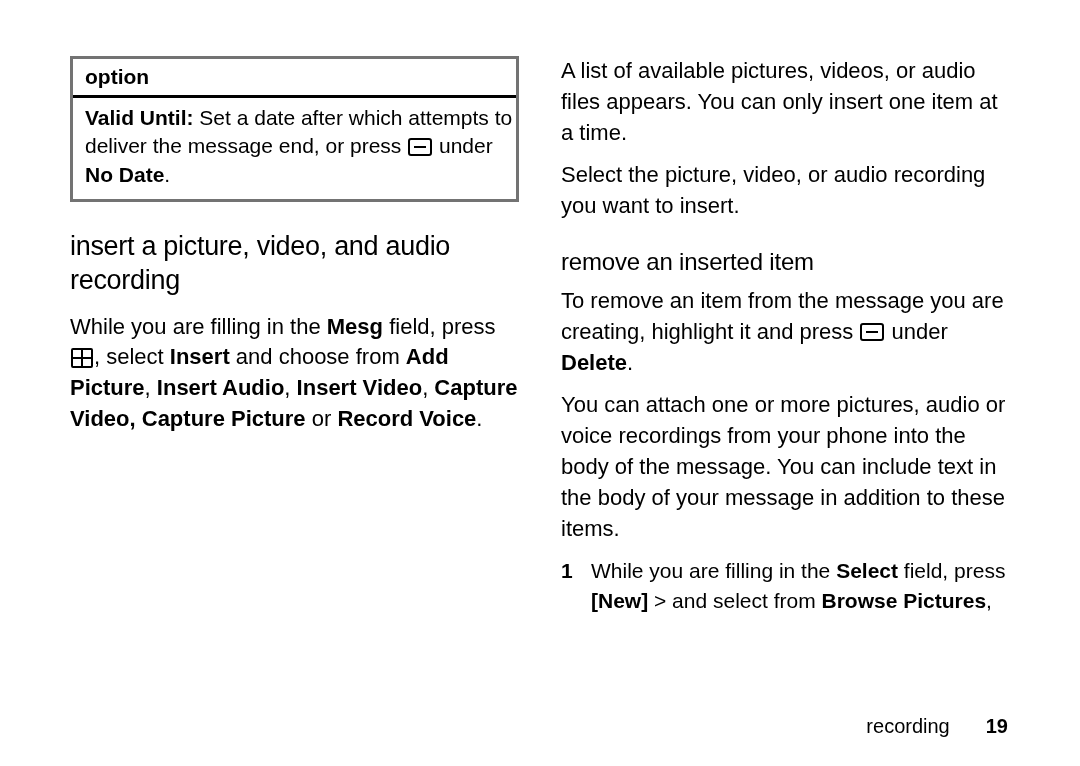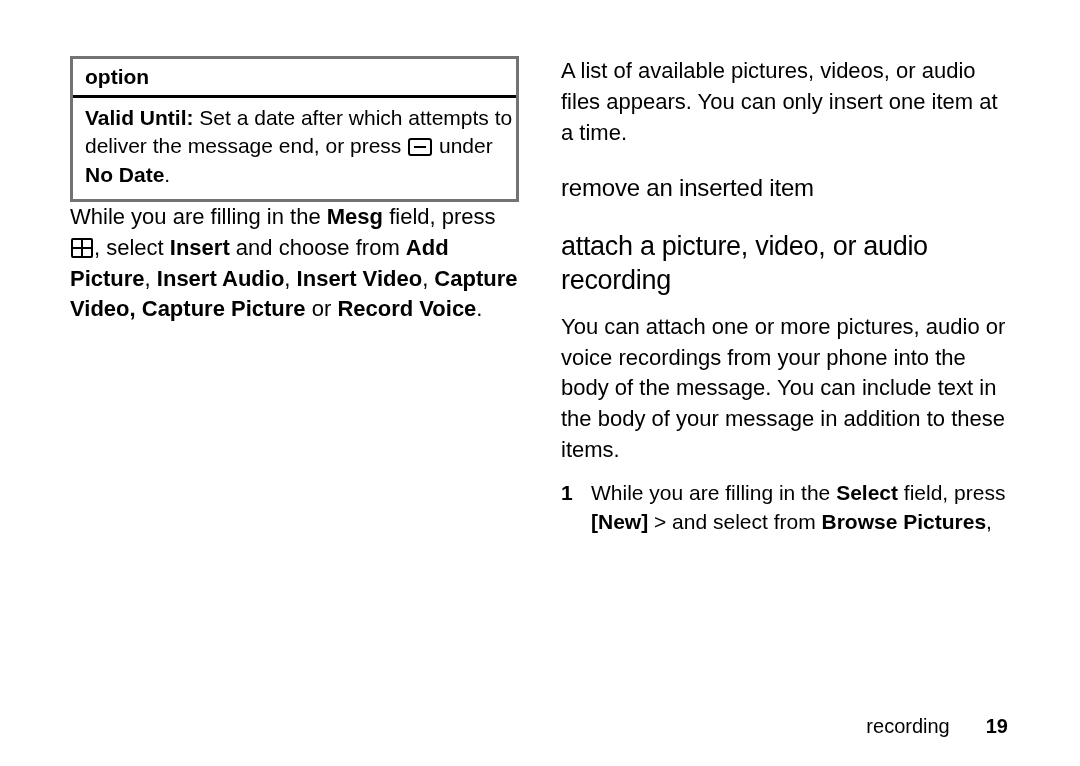--- a/index.html
+++ b/index.html
@@ -148,32 +148,36 @@
 <div class="page">
   <div class="col">
 
     <div class="option-box">
       <div class="option-header">option</div>
       <div class="option-body">
         <span class="bold-cond">Valid Until:</span><span> Set a date after which attempts to deliver the message end, or press </span><span class="icon-menu"></span><span> under </span><span class="bold-cond">No Date</span><span>.</span>
       </div>
     </div>
 
+    <h2 class="section">insert a picture, video, and audio recording</h2>
 
     <p class="body">
       <span>While you are filling in the </span><span class="bold-cond">Mesg</span><span> field, press </span><span class="icon-grid"></span><span>, select </span><span class="bold-cond">Insert</span><span> and choose from </span><span class="bold-cond">Add Picture</span><span>, </span><span class="bold-cond">Insert Audio</span><span>, </span><span class="bold-cond">Insert Video</span><span>, </span><span class="bold-cond">Capture Video,</span><span> </span><span class="bold-cond">Capture Picture</span><span> or </span><span class="bold-cond">Record Voice</span><span>.</span>
     </p>
   </div>
 
   <div class="col">
     <p class="body">A list of available pictures, videos, or audio files appears. You can only insert one item at a time.</p>
+    <p class="body">Select the picture, video, or audio recording you want to insert.</p>
 
     <h3 class="subsection" style="margin-top:26px;">remove an inserted item</h3>
+    <p class="body">
+      <span>To remove an item from the message you are creating, highlight it and press </span><span class="icon-menu"></span><span> under </span><span class="bold-cond">Delete</span><span>.</span>
+    </p>
 
-    <h2 class="section">attach a picture, video, or audio recording</h2>
     <p class="body">You can attach one or more pictures, audio or voice recordings from your phone into the body of the message. You can include text in the body of your message in addition to these items.</p>
 
     <div class="step">
       <div class="step-num">1</div>
       <div class="step-text">
         <span>While you are filling in the </span><span class="bold-cond">Select</span><span> field, press </span><span class="bold-cond">[New]</span><span> &gt; and select from </span><span class="bold-cond">Browse Pictures</span><span>,</span>
       </div>
     </div>
   </div>
 </div>

